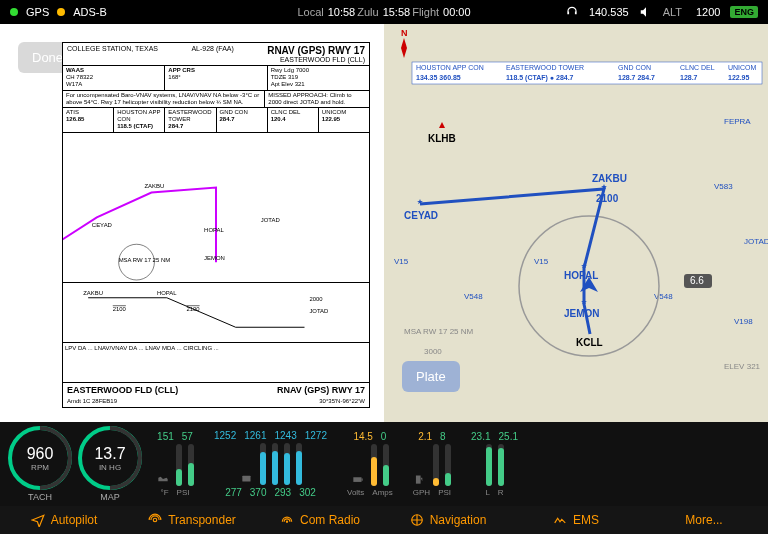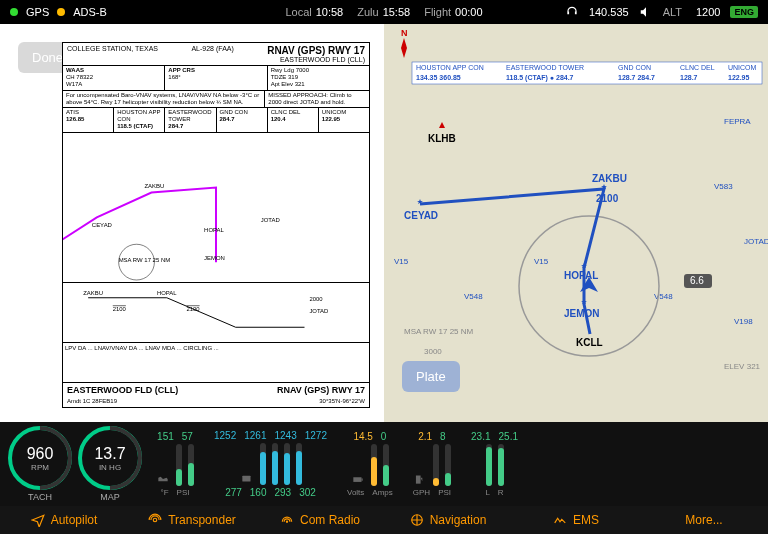--- a/index.html
+++ b/index.html
@@ -3,21 +3,21 @@
 <meta charset="utf-8">
 <style>
   * { margin: 0; padding: 0; box-sizing: border-box; }
   body { width: 768px; height: 534px; background: #1a1a1a; font-family: -apple-system, Helvetica, Arial, sans-serif; color: #fff; overflow: hidden; position: relative; }
   
   
   .topbar { position: absolute; top: 0; left: 0; right: 0; height: 24px; background: #000; display: flex; align-items: center; padding: 0 10px; font-size: 11px; gap: 8px; }
   .topbar .dot { display: inline-block; width: 8px; height: 8px; border-radius: 50%; }
   .dot.green { background: #3d3; }
   .dot.yellow { background: #fb0; }
-  .topbar .center { position: absolute; left: 50%; transform: translateX(-50%); display: flex; gap: 14px; }
+  .topbar .center { position: absolute; left: 50%; transform: translateX(-50%); display: flex; gap: 2px; }
   .topbar .right { margin-left: auto; display: flex; gap: 10px; align-items: center; }
   .badge { background: #3a3; color: #000; font-size: 9px; padding: 1px 4px; border-radius: 2px; font-weight: bold; }
   .label-dim { color: #aaa; margin-right: 4px; }
   
   
   .main { position: absolute; top: 24px; left: 0; right: 0; bottom: 112px; display: flex; }
   .left-pane { width: 50%; background: #fff; position: relative; overflow: hidden; }
   .right-pane { width: 50%; background: #d8d5c5; position: relative; overflow: hidden; }
   
   .btn-overlay { position: absolute; background: rgba(180,180,180,0.5); border-radius: 6px; padding: 8px 14px; font-size: 13px; color: #fff; }
@@ -295,21 +295,21 @@
         </div>
       <div class="ind-bar">
           <div class="ind-bar-fill" style="height:76%;background:#3bd"></div>
         </div>
       <div class="ind-bar">
           <div class="ind-bar-fill" style="height:82%;background:#3bd"></div>
         </div>
     </div>
     <div class="ind-top">
       <span class="ind-val green">277</span>
-      <span class="ind-val green">160</span>
+      <span class="ind-val green">370</span>
       <span class="ind-val green">293</span>
       <span class="ind-val green">302</span>
     </div>
   </div>
 
   <div class="ind-group" style="margin-left:14px">
     <div class="ind-top">
       <span class="ind-val yellow">14.5</span>
       <span class="ind-val green">0</span>
     </div>

